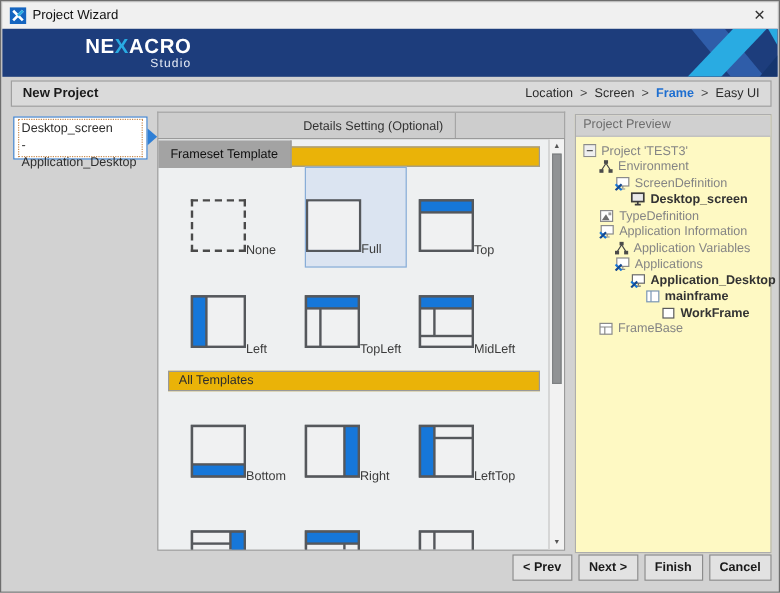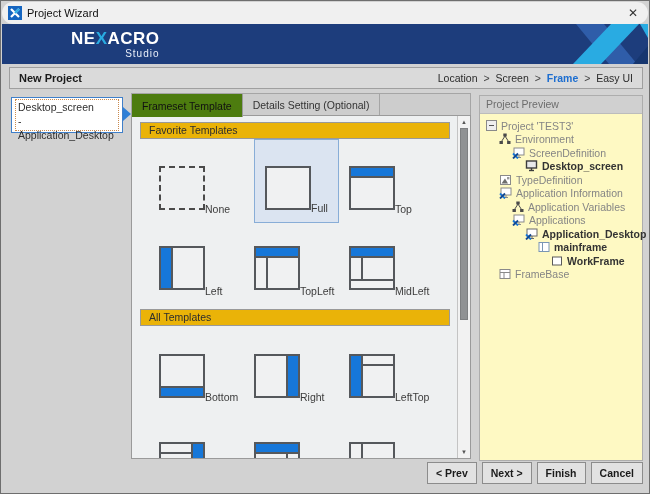--- a/index.html
+++ b/index.html
@@ -8,21 +8,21 @@
     font-family:"Liberation Sans","DejaVu Sans",sans-serif;
     background:#bfbfbf;
   }
   #dialog{
     position:relative;width:650px;height:494px;box-sizing:border-box;
     background:#d2d2d2;border:1px solid #6e6e6e;
   }
   
   .titlebar{
     position:absolute;left:1px;top:1px;right:1px;height:22px;
-    background:#f0f0f0;display:flex;align-items:center;padding:0 6px;box-sizing:border-box;border-radius:11px;
+    background:#f0f0f0;display:flex;align-items:center;padding:0 6px;box-sizing:border-box;
   }
   .titlebar .app-ico{width:14px;height:14px;margin-right:5px;flex:0 0 auto;}
   .titlebar .ttl{font-size:11px;color:#111;flex:1;}
   .titlebar .close{font-size:12px;color:#333;width:18px;text-align:center;cursor:default;line-height:18px;}
   
   .banner{
     position:absolute;left:1px;top:23px;right:1px;height:40px;background:#1d3d7c;overflow:hidden;
   }
   .brand{position:absolute;left:69px;top:6px;line-height:1;}
   .brand .big{font-size:17px;font-weight:bold;color:#ffffff;letter-spacing:0.5px;}
@@ -56,22 +56,22 @@
   .tabstrip{
     position:absolute;left:130px;top:92px;width:340px;height:22px;box-sizing:border-box;
     background:#cdcdcd;border:1px solid #a5a5a5;border-bottom:none;display:flex;
   }
   .tab{
     font-size:10.5px;display:flex;align-items:center;justify-content:center;
     box-sizing:border-box;height:22px;color:#333;border-right:1px solid #a5a5a5;
     padding:0 10px;
   }
   .tab.active{
-    background:#4d7c0f;color:#111;border-right:1px solid #9a9a9a;
-    height:23px;position:relative;z-index:2;
+    background:#a3a3a3;color:#111;border-right:1px solid #9a9a9a;
+    height:23px;position:relative;z-index:2;margin-top:23px;
   }
   .tabfill{flex:1;}
   
   .tpanel{
     position:absolute;left:130px;top:114px;width:340px;height:344px;box-sizing:border-box;
     background:#eef0f1;border:1px solid #9a9a9a;overflow:hidden;
   }
   .ghead{
     position:absolute;left:8px;width:310px;height:17px;box-sizing:border-box;
     background:#eab308;border:1px solid #999;font-size:10.5px;color:#2d2d2d;
@@ -192,21 +192,21 @@
   </div>
 
   <div class="tpanel">
 
     <div class="ghead" style="top:6px;">Favorite Templates</div>
 
     <div class="cell" style="left:27px;top:23px;">
       <div class="thumb t-none"></div>
       <div class="lbl">None</div>
     </div>
-    <div class="cell selected" style="left:122px;top:23px;justify-content:center;">
+    <div class="cell selected" style="left:122px;top:23px;">
       <div class="thumb col">
         <div class="r"></div>
       </div>
       <div class="lbl">Full</div>
     </div>
     <div class="cell" style="left:217px;top:23px;">
       <div class="thumb col">
         <div class="b hbar"></div>
         <div class="r"></div>
       </div>

